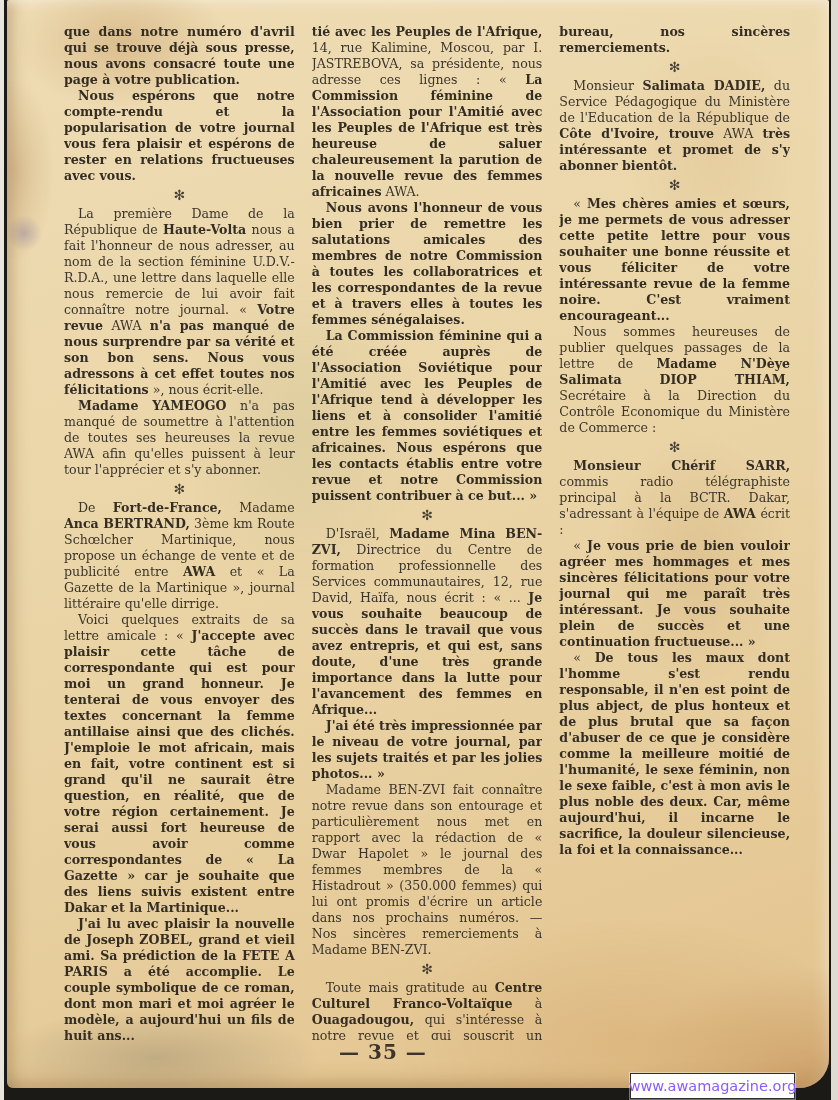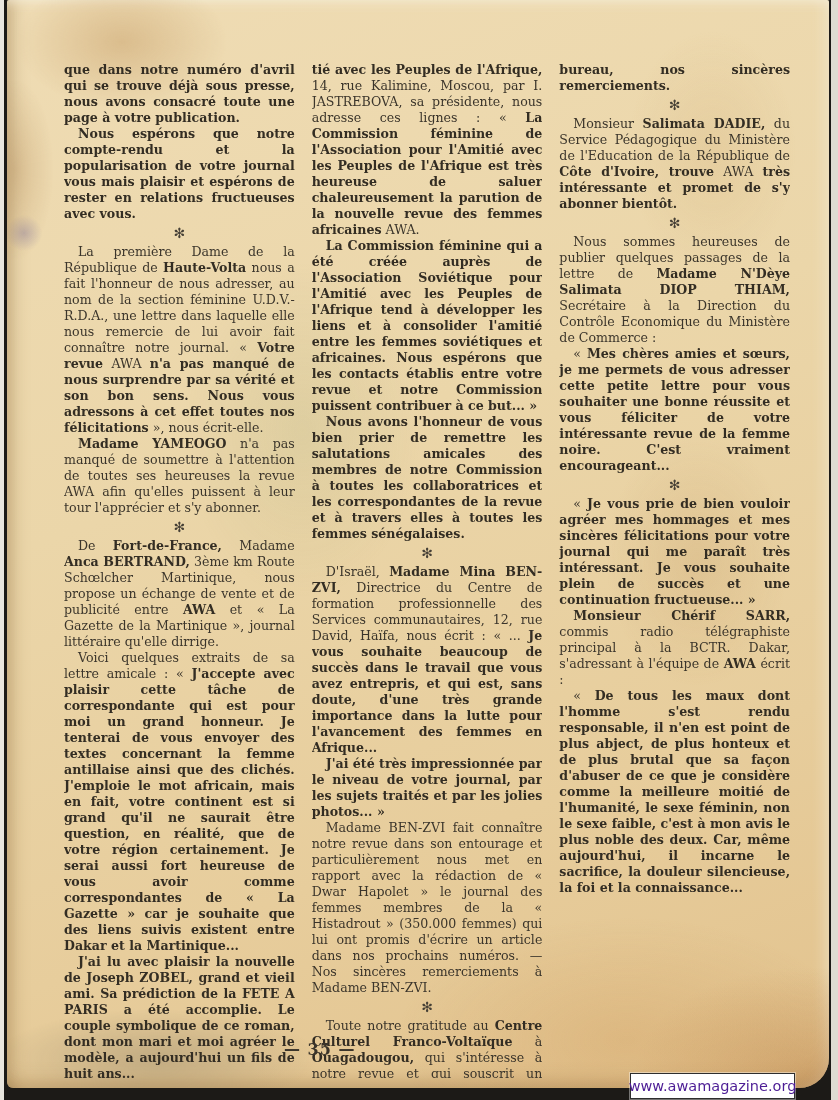--- a/index.html
+++ b/index.html
@@ -37,83 +37,83 @@
   }
   .content{
     position:absolute;left:57px;top:24px;width:726px;
     display:flex;gap:17px;
   }
   .column{
     flex:1 1 0;height:1016px;overflow:hidden;
     color:#3b352b;
     font-size:12.6px;line-height:16px;
     text-align:justify;
-    hyphens:auto;margin-top:38px;-webkit-hyphens:auto;
+    hyphens:auto;-webkit-hyphens:auto;
   }
   .column p{margin:0;text-indent:14px;}
   .column p.noindent{text-indent:0;}
   .b{font-weight:bold;color:#332d23;}
   .sep{
     text-align:center;font-size:14px;line-height:12px;margin:5px 0;color:#453f35;
     font-family:"DejaVu Sans", sans-serif;text-indent:0;
   }
   .page-number{
-    position:absolute;left:277px;top:1040px;width:160px;
-    font-family:"DejaVu Serif", serif;font-weight:bold;font-size:16px;color:#3b352b;
+    position:absolute;left:296px;top:1040px;width:160px;text-align:center;
+    font-family:"DejaVu Serif", serif;font-weight:bold;font-size:20px;color:#3b352b;
     letter-spacing:1px;
   }
   .watermark{
     position:absolute;left:630px;top:1073px;width:163px;height:24px;
     background:#ffffff;border:1px solid #2e2e2e;
     display:flex;align-items:center;justify-content:center;
-    font-family:"DejaVu Sans", sans-serif;font-size:14.5px;color:#4c1d95;
+    font-family:"DejaVu Sans", sans-serif;font-size:14.5px;color:#8b5cf6;
     box-shadow:0 0 0 1px rgba(255,255,255,.4);
   }
 </style>
 </head>
 <body>
 
 <div class="scan-edge-left"></div>
 <div class="scan-edge-right"></div>
 
 <div class="page">
   <div class="stains"></div>
   <div class="content">
     <div class="column" lang="fr">
         <p class="noindent"><span class="b">que dans notre numéro d'avril qui se trouve déjà sous presse, nous avons consacré toute une page à votre publication.</span></p>
-        <p><span class="b">Nous espérons que notre compte-rendu et la popularisation de votre journal vous mais plaisir et espérons de rester en relations fructueuses avec vous.</span></p>
+        <p><span class="b">Nous espérons que notre compte-rendu et la popularisation de votre journal vous fera plaisir et espérons de rester en relations fructueuses avec vous.</span></p>
         <div class="sep">✻</div>
         <p><span>La première Dame de la République de </span><span class="b">Haute-Volta</span><span> nous a fait l'honneur de nous adresser, au nom de la section féminine U.D.V.-R.D.A., une lettre dans laquelle elle nous remercie de lui avoir fait connaître notre journal. « </span><span class="b">Votre revue</span><span> AWA </span><span class="b">n'a pas manqué de nous surprendre par sa vérité et son bon sens. Nous vous adressons à cet effet toutes nos félicitations</span><span> », nous écrit-elle.</span></p>
         <p><span class="b">Madame YAMEOGO</span><span> n'a pas manqué de soumettre à l'attention de toutes ses heureuses la revue AWA afin qu'elles puissent à leur tour l'apprécier et s'y abonner.</span></p>
         <div class="sep">✻</div>
         <p><span>De </span><span class="b">Fort-de-France,</span><span> Madame </span><span class="b">Anca BERTRAND,</span><span> 3ème km Route Schœlcher Martinique, nous propose un échange de vente et de publicité entre </span><span class="b">AWA</span><span> et « La Gazette de la Martinique », journal littéraire qu'elle dirrige.</span></p>
         <p><span>Voici quelques extraits de sa lettre amicale : « </span><span class="b">J'accepte avec plaisir cette tâche de correspondante qui est pour moi un grand honneur. Je tenterai de vous envoyer des textes concernant la femme antillaise ainsi que des clichés. J'emploie le mot africain, mais en fait, votre continent est si grand qu'il ne saurait être question, en réalité, que de votre région certainement. Je serai aussi fort heureuse de vous avoir comme correspondantes de « La Gazette » car je souhaite que des liens suivis existent entre Dakar et la Martinique...</span></p>
         <p><span class="b">J'ai lu avec plaisir la nouvelle de Joseph ZOBEL, grand et vieil ami. Sa prédiction de la FETE A PARIS a été accomplie. Le couple symbolique de ce roman, dont mon mari et moi agréer le modèle, a aujourd'hui un fils de huit ans...</span></p>
       </div>
     <div class="column" lang="fr">
         <p class="noindent"><span class="b">tié avec les Peuples de l'Afrique,</span><span> 14, rue Kalimine, Moscou, par I. JASTREBOVA, sa présidente, nous adresse ces lignes : « </span><span class="b">La Commission féminine de l'Association pour l'Amitié avec les Peuples de l'Afrique est très heureuse de saluer chaleureusement la parution de la nouvelle revue des femmes africaines</span><span> AWA.</span></p>
+        <p><span class="b">Nous avons l'honneur de vous bien prier de remettre les salutations amicales des membres de notre Commission à toutes les collaboratrices et les correspondantes de la revue et à travers elles à toutes les femmes sénégalaises.</span></p>
         <p><span class="b">La Commission féminine qui a été créée auprès de l'Association Soviétique pour l'Amitié avec les Peuples de l'Afrique tend à développer les liens et à consolider l'amitié entre les femmes soviétiques et africaines. Nous espérons que les contacts établis entre votre revue et notre Commission puissent contribuer à ce but... »</span></p>
-        <p><span class="b">Nous avons l'honneur de vous bien prier de remettre les salutations amicales des membres de notre Commission à toutes les collaboratrices et les correspondantes de la revue et à travers elles à toutes les femmes sénégalaises.</span></p>
         <div class="sep">✻</div>
         <p><span>D'Israël, </span><span class="b">Madame Mina BEN-ZVI,</span><span> Directrice du Centre de formation professionnelle des Services communautaires, 12, rue David, Haïfa, nous écrit : « ... </span><span class="b">Je vous souhaite beaucoup de succès dans le travail que vous avez entrepris, et qui est, sans doute, d'une très grande importance dans la lutte pour l'avancement des femmes en Afrique...</span></p>
         <p><span class="b">J'ai été très impressionnée par le niveau de votre journal, par les sujets traités et par les jolies photos... »</span></p>
         <p><span>Madame BEN-ZVI fait connaître notre revue dans son entourage et particulièrement nous met en rapport avec la rédaction de « Dwar Hapolet » le journal des femmes membres de la « Histadrout » (350.000 femmes) qui lui ont promis d'écrire un article dans nos prochains numéros. — Nos sincères remerciements à Madame BEN-ZVI.</span></p>
         <div class="sep">✻</div>
-        <p><span>Toute notre gratitude au </span><span class="b">Centre Culturel Franco-Voltaïque</span><span> à </span><span class="b">Ouagadougou,</span><span> qui s'intéresse à notre revue et qui souscrit un abonnement d'un an.</span></p>
+        <p><span>Toute mais gratitude au </span><span class="b">Centre Culturel Franco-Voltaïque</span><span> à </span><span class="b">Ouagadougou,</span><span> qui s'intéresse à notre revue et qui souscrit un abonnement d'un an.</span></p>
       </div>
     <div class="column" lang="fr">
         <p class="noindent"><span class="b">bureau, nos sincères remerciements.</span></p>
         <div class="sep">✻</div>
         <p><span>Monsieur </span><span class="b">Salimata DADIE,</span><span> du Service Pédagogique du Ministère de l'Education de la République de </span><span class="b">Côte d'Ivoire, trouve</span><span> AWA </span><span class="b">très intéressante et promet de s'y abonner bientôt.</span></p>
         <div class="sep">✻</div>
+        <p><span>« </span><span class="b">Mes chères amies et sœurs, je me permets de vous adresser cette petite lettre pour vous souhaiter une bonne réussite et vous féliciter de votre intéressante revue de la femme noire. C'est vraiment encourageant...</span></p>
         <p><span>Nous sommes heureuses de publier quelques passages de la lettre de </span><span class="b">Madame N'Dèye Salimata DIOP THIAM,</span><span> Secrétaire à la Direction du Contrôle Economique du Ministère de Commerce :</span></p>
-        <p><span>« </span><span class="b">Mes chères amies et sœurs, je me permets de vous adresser cette petite lettre pour vous souhaiter une bonne réussite et vous féliciter de votre intéressante revue de la femme noire. C'est vraiment encourageant...</span></p>
         <div class="sep">✻</div>
+        <p><span class="b">Monsieur Chérif SARR,</span><span> commis radio télégraphiste principal à la BCTR. Dakar, s'adressant à l'équipe de </span><span class="b">AWA</span><span> écrit :</span></p>
         <p><span>« </span><span class="b">Je vous prie de bien vouloir agréer mes hommages et mes sincères félicitations pour votre journal qui me paraît très intéressant. Je vous souhaite plein de succès et une continuation fructueuse... »</span></p>
-        <p><span class="b">Monsieur Chérif SARR,</span><span> commis radio télégraphiste principal à la BCTR. Dakar, s'adressant à l'équipe de </span><span class="b">AWA</span><span> écrit :</span></p>
         <p><span>« </span><span class="b">De tous les maux dont l'homme s'est rendu responsable, il n'en est point de plus abject, de plus honteux et de plus brutal que sa façon d'abuser de ce que je considère comme la meilleure moitié de l'humanité, le sexe féminin, non le sexe faible, c'est à mon avis le plus noble des deux. Car, même aujourd'hui, il incarne le sacrifice, la douleur silencieuse, la foi et la connaissance...</span></p>
       </div>
   </div>
   <div class="page-number">— 35 —</div>
 </div>
 
 <div class="watermark">
   <span>www.awamagazine.org</span>
 </div>
 

